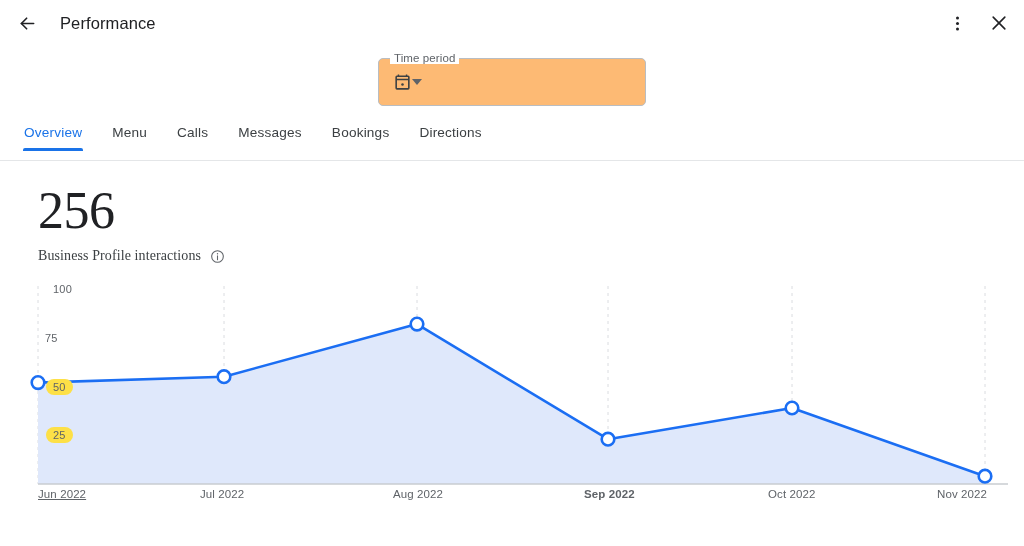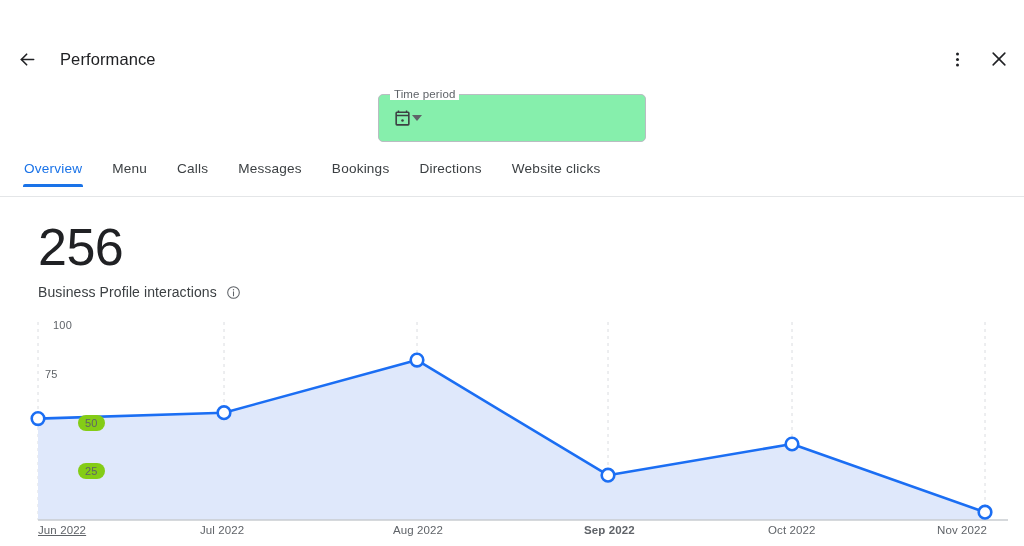--- a/index.html
+++ b/index.html
@@ -11,21 +11,20 @@
     overflow: hidden;
   }
 
   
   .topbar {
     position: relative;
     height: 46px;
     display: flex;
     align-items: center;
     padding: 0 22px 0 12px;
-    margin-top: 36px;
   }
   .icon-btn {
     width: 30px; height: 30px;
     display: flex; align-items: center; justify-content: center;
     border: none; background: transparent;
     cursor: pointer; border-radius: 50%;
     color: #202124;
   }
   .page-title {
     font-size: 16.5px;
@@ -46,21 +45,21 @@
     margin-top: 12px;
   }
   .period-field {
     position: relative;
     width: 268px; height: 48px;
     border: 1px solid #b9bdc2;
     border-radius: 5px;
     display: flex; align-items: center;
     padding: 0 12px 0 14px;
     cursor: pointer;
-    background: #86efac;
+    background: #fdba74;
   }
   .period-legend {
     position: absolute;
     top: -7px; left: 11px;
     background: #fff;
     padding: 0 4px;
     font-size: 11.5px;
     color: #5f6368;
     letter-spacing: .1px;
   }
@@ -115,20 +114,21 @@
     position: absolute;
     left: -1px; right: -1px; bottom: 0;
     height: 3px;
     background: #1a73e8;
     border-radius: 2px 2px 0 0;
   }
 
   
   .metric {
     padding: 22px 16px 0 38px;
+    font-family: Liberation Serif, serif;
   }
   .metric-value {
     font-size: 52px;
     font-weight: 300;
     line-height: 56px;
     letter-spacing: -0.5px;
     color: #202124;
   }
   .metric-label-row {
     display: flex; align-items: center;
@@ -152,21 +152,21 @@
   .chart-svg { position: absolute; left: 0; top: 0; }
   .ytick {
     position: absolute;
     font-size: 11px;
     color: #5f6368;
     letter-spacing: .2px;
     transform: translateY(-50%);
     padding: 2px 7px;
     border-radius: 9px;
   }
-  .ytick.pill { background: #84cc16; margin-left: 32px; }
+  .ytick.pill { background: #fde047; }
   .xtick {
     position: absolute;
     font-size: 11.5px;
     color: #5f6368;
     letter-spacing: .1px;
     top: 206px;
     white-space: nowrap;
   }
 </style>
 </head>
@@ -209,21 +209,20 @@
   </div>
 </div>
 
 <div class="tabs">
   <button class="tab active">Overview</button>
   <button class="tab">Menu</button>
   <button class="tab">Calls</button>
   <button class="tab">Messages</button>
   <button class="tab">Bookings</button>
   <button class="tab">Directions</button>
-  <button class="tab">Website clicks</button>
 </div>
 
 <div class="metric">
   <div class="metric-value">256</div>
   <div class="metric-label-row">
     <span class="metric-label">Business Profile interactions</span>
     <span>
       <svg class="info-ico" viewBox="0 0 24 24" fill="none" stroke="currentColor" stroke-width="1.7">
         <circle cx="12" cy="12" r="9.3"></circle>
         <circle cx="12" cy="7.6" r="1.1" fill="currentColor" stroke="none"></circle>

